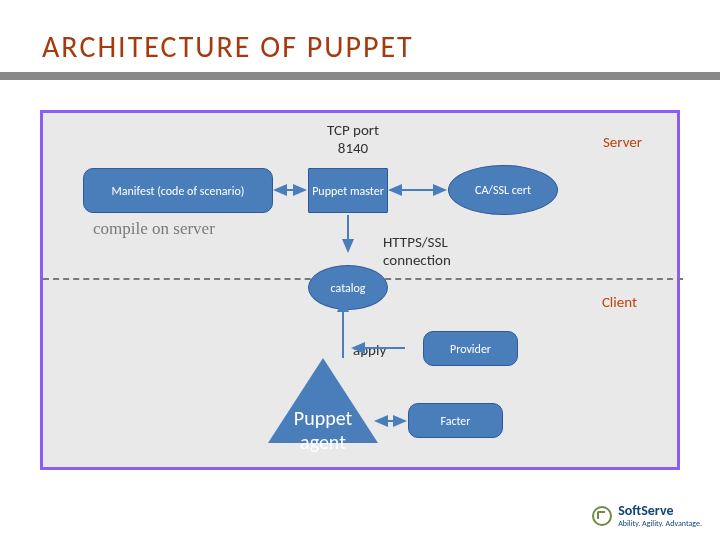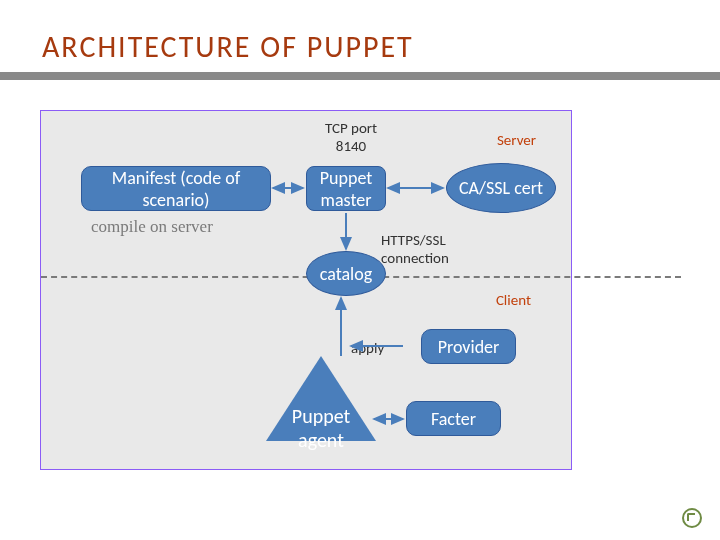--- a/index.html
+++ b/index.html
@@ -25,38 +25,38 @@
     top: 72px;
     left: 0;
     width: 720px;
     height: 8px;
     background: #898989;
   }
   .diagram-area {
     position: absolute;
     top: 110px;
     left: 40px;
-    width: 532px;
+    width: 640px;
     height: 360px;
     background: #e9e9e9;
-    border: 1px solid #8b5cf6;
+    border: 3px solid #8b5cf6;
   }
   .node {
     position: absolute;
     background: #4a7ebb;
     color: #fff;
-    font-size: 18px;
+    font-size: 12px;
     text-align: center;
     display: flex;
     align-items: center;
     justify-content: center;
     border: 1px solid #2f5a9a;
   }
   .rect-rounded { border-radius: 10px; }
-  .rect { border-radius: 8px; }
+  .rect { border-radius: 1px; }
   .ellipse { border-radius: 50%; }
   .label {
     position: absolute;
     font-size: 15px;
     color: #333;
   }
   .label-red { color: #c2410c; }
   .label-grey { color: #7a7a7a; font-family: Georgia, serif; font-size: 17px; }
   .dashed-divider {
     position: absolute;
@@ -122,21 +122,21 @@
   <div class="label label-red" style="top:180px; right:40px;">Client</div>
   <div class="label label-grey" style="top:106px; left:50px;">compile on server</div>
   <div class="label" style="top:120px; left:340px; width:100px;">HTTPS/SSL connection</div>
   <div class="label" style="top:228px; left:310px;">apply</div>
 
   <div class="dashed-divider" style="top:165px;"></div>
 
   <div class="node rect-rounded" style="top:55px; left:40px; width:190px; height:45px;">Manifest (code of scenario)</div>
   <div class="node rect" style="top:55px; left:265px; width:80px; height:45px;">Puppet master</div>
   <div class="node ellipse" style="top:52px; left:405px; width:110px; height:50px;">CA/SSL cert</div>
-  <div class="node ellipse" style="top:140px; left:265px; width:80px; height:45px;">catalog</div>
+  <div class="node ellipse" style="top:152px; left:265px; width:80px; height:45px;">catalog</div>
   <div class="node rect-rounded" style="top:218px; left:364px; width:95px; height:35px;margin-left:16px;">Provider</div>
   <div class="node rect-rounded" style="top:290px; left:365px; width:95px; height:35px;">Facter</div>
 
   <div class="triangle" style="top:245px; left:225px;"></div>
   <div class="triangle-label" style="top:293px; left:240px;">Puppet agent</div>
 
   <svg class="connector" style="top:0; left:0;" width="640" height="360">
     <defs>
       <marker id="arr" markerWidth="8" markerHeight="8" refX="6" refY="3" orient="auto">
         <path d="M0,0 L7,3 L0,6 Z" fill="#4a7ebb"></path>
@@ -155,13 +155,17 @@
     <line x1="300" y1="245" x2="300" y2="187" stroke="#4a7ebb" stroke-width="2" marker-end="url(#arr)"></line>
     <line x1="310" y1="235" x2="362" y2="235" stroke="#4a7ebb" stroke-width="2" marker-start="url(#arrS)"></line>
 
     <line x1="333" y1="308" x2="362" y2="308" stroke="#4a7ebb" stroke-width="2" marker-end="url(#arr)" marker-start="url(#arrS)"></line>
   </svg>
 
 </div>
 
 <div class="logo">
   <div class="logo-icon"></div>
+  <div>
+    <div class="logo-text">SoftServe</div>
+    <div class="logo-sub">Ability. Agility. Advantage.</div>
+  </div>
 </div>
 
 </body></html>

